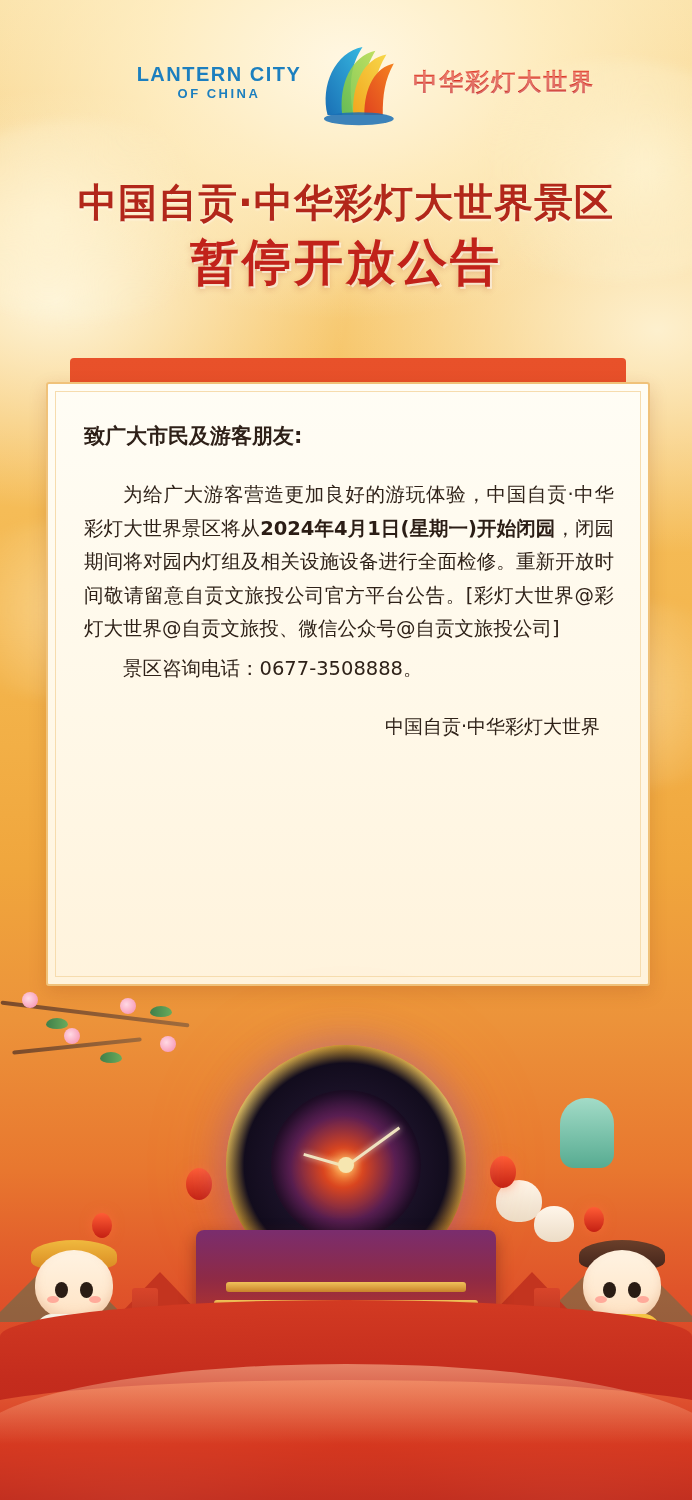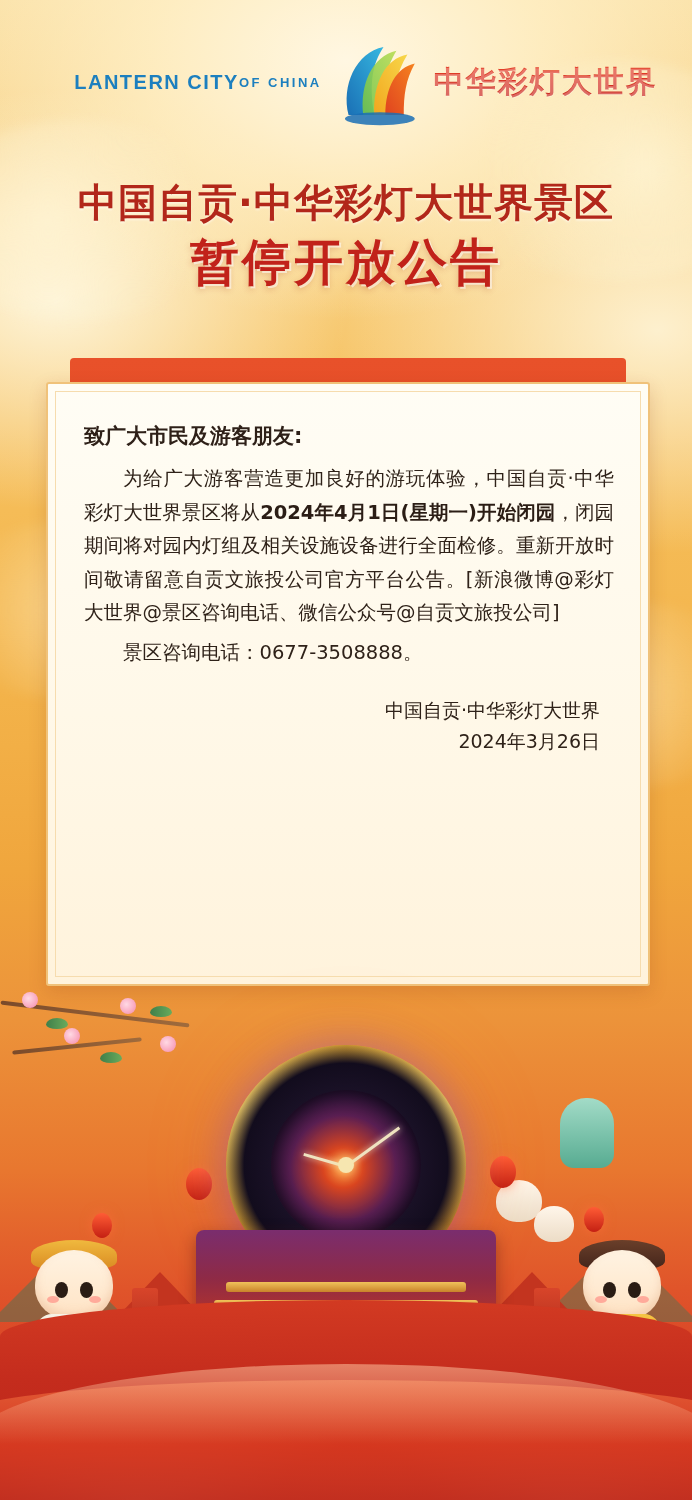--- a/index.html
+++ b/index.html
@@ -38,35 +38,35 @@
   .c2{right:-90px;top:60px;width:340px;height:220px;background:radial-gradient(circle at 60% 50%, rgba(255,248,220,.7), rgba(255,235,190,0) 70%);}
   .c3{left:-60px;top:520px;width:260px;height:180px;background:radial-gradient(circle at 50% 50%, rgba(255,240,200,.5), rgba(255,230,180,0) 70%);}
   .c4{right:-70px;top:600px;width:280px;height:190px;background:radial-gradient(circle at 50% 50%, rgba(255,240,200,.5), rgba(255,230,180,0) 70%);}
 
   
   .logo-row{
     position:absolute;top:22px;left:0;right:0;height:120px;
     display:flex;align-items:center;justify-content:center;gap:10px;
   }
   .logo-left{
-    display:flex;flex-direction:row;align-items:center;justify-content:flex-start;
+    display:flex;flex-direction:column;align-items:center;justify-content:flex-start;
     line-height:1.05;
     margin-left:40px;
   }
   .logo-left .l1{
     font-family:"Liberation Sans",sans-serif;
     font-weight:bold;letter-spacing:1.5px;font-size:20px;color:#1c7fbf;
   }
   .logo-left .l2{
     font-family:"Liberation Sans",sans-serif;
     font-weight:bold;letter-spacing:2.5px;font-size:13px;color:#1c7fbf;margin-top:2px;
   }
   .logo-mark{width:92px;height:92px;position:relative;flex:0 0 auto;}
   .logo-right{
-    font-family:"DejaVu Sans",sans-serif;font-weight:bold;font-size:30px;
+    font-family:"DejaVu Sans",sans-serif;font-weight:bold;font-size:24px;
     letter-spacing:2px;
     background:linear-gradient(180deg,#e8442a,#c4211b);
     -webkit-background-clip:text;background-clip:text;color:transparent;
     text-shadow:0 1px 0 rgba(255,255,255,.3);
     white-space:nowrap;
     text-align:right;
   }
 
   
   .title-1{
@@ -101,21 +101,21 @@
   }
   .card::before{
     content:"";position:absolute;inset:7px;border:1px solid #f6dcae;pointer-events:none;
   }
   .card-inner{
     position:absolute;left:36px;right:34px;top:38px;bottom:20px;
     color:#3a2a20;
   }
   .salutation{
     font-family:"DejaVu Sans",sans-serif;
-    font-size:21px;font-weight:bold;color:#2e2018;margin-bottom:12px;
+    font-size:21px;font-weight:bold;color:#2e2018;margin-bottom:28px;
   }
   p.body{
     font-family:"DejaVu Sans",sans-serif;
     font-size:19.5px;line-height:1.72;color:#2f2219;
     margin:0 0 6px 0;text-indent:2em;text-align:justify;
   }
   b.em{font-weight:bold;color:#2b1d15;}
   .phone-line{
     font-family:"DejaVu Sans",sans-serif;
     font-size:19.5px;line-height:1.72;color:#2f2219;margin:2px 0 0 0;text-indent:2em;
@@ -316,29 +316,28 @@
 
   <div class="title-1">中国自贡·中华彩灯大世界景区</div>
   <div class="title-2">暂停开放公告</div>
 
   <div class="card-shadow"></div>
   <div class="card">
     <div class="card-inner">
       <div class="salutation">致广大市民及游客朋友:</div>
 
       <p class="body">
-        <span>为给广大游客营造更加良好的游玩体验，中国自贡·中华彩灯大世界景区将从</span><b class="em">2024年4月1日(星期一)开始闭园</b><span>，闭园期间将对园内灯组及相关设施设备进行全面检修。重新开放时间敬请留意自贡文旅投公司官方平台公告。[新浪微博@彩灯大世界@景区咨询电话、微信公众号@自贡文旅投公司]</span>
+        <span>为给广大游客营造更加良好的游玩体验，中国自贡·中华彩灯大世界景区将从</span><b class="em">2024年4月1日(星期一)开始闭园</b><span>，闭园期间将对园内灯组及相关设施设备进行全面检修。重新开放时间敬请留意自贡文旅投公司官方平台公告。[彩灯大世界@彩灯大世界@自贡文旅投、微信公众号@自贡文旅投公司]</span>
       </p>
 
 
       <p class="phone-line">景区咨询电话：0677-3508888。</p>
 
       <div class="sign">
         <div>中国自贡·中华彩灯大世界</div>
-        <div>2024年3月26日</div>
       </div>
     </div>
   </div>
 
   <div class="bottom-art">
 
     <div class="branch b1"></div>
     <div class="branch b2"></div>
     <div class="blossom" style="left:22px;top:52px;"></div>
     <div class="blossom" style="left:64px;top:88px;"></div>

